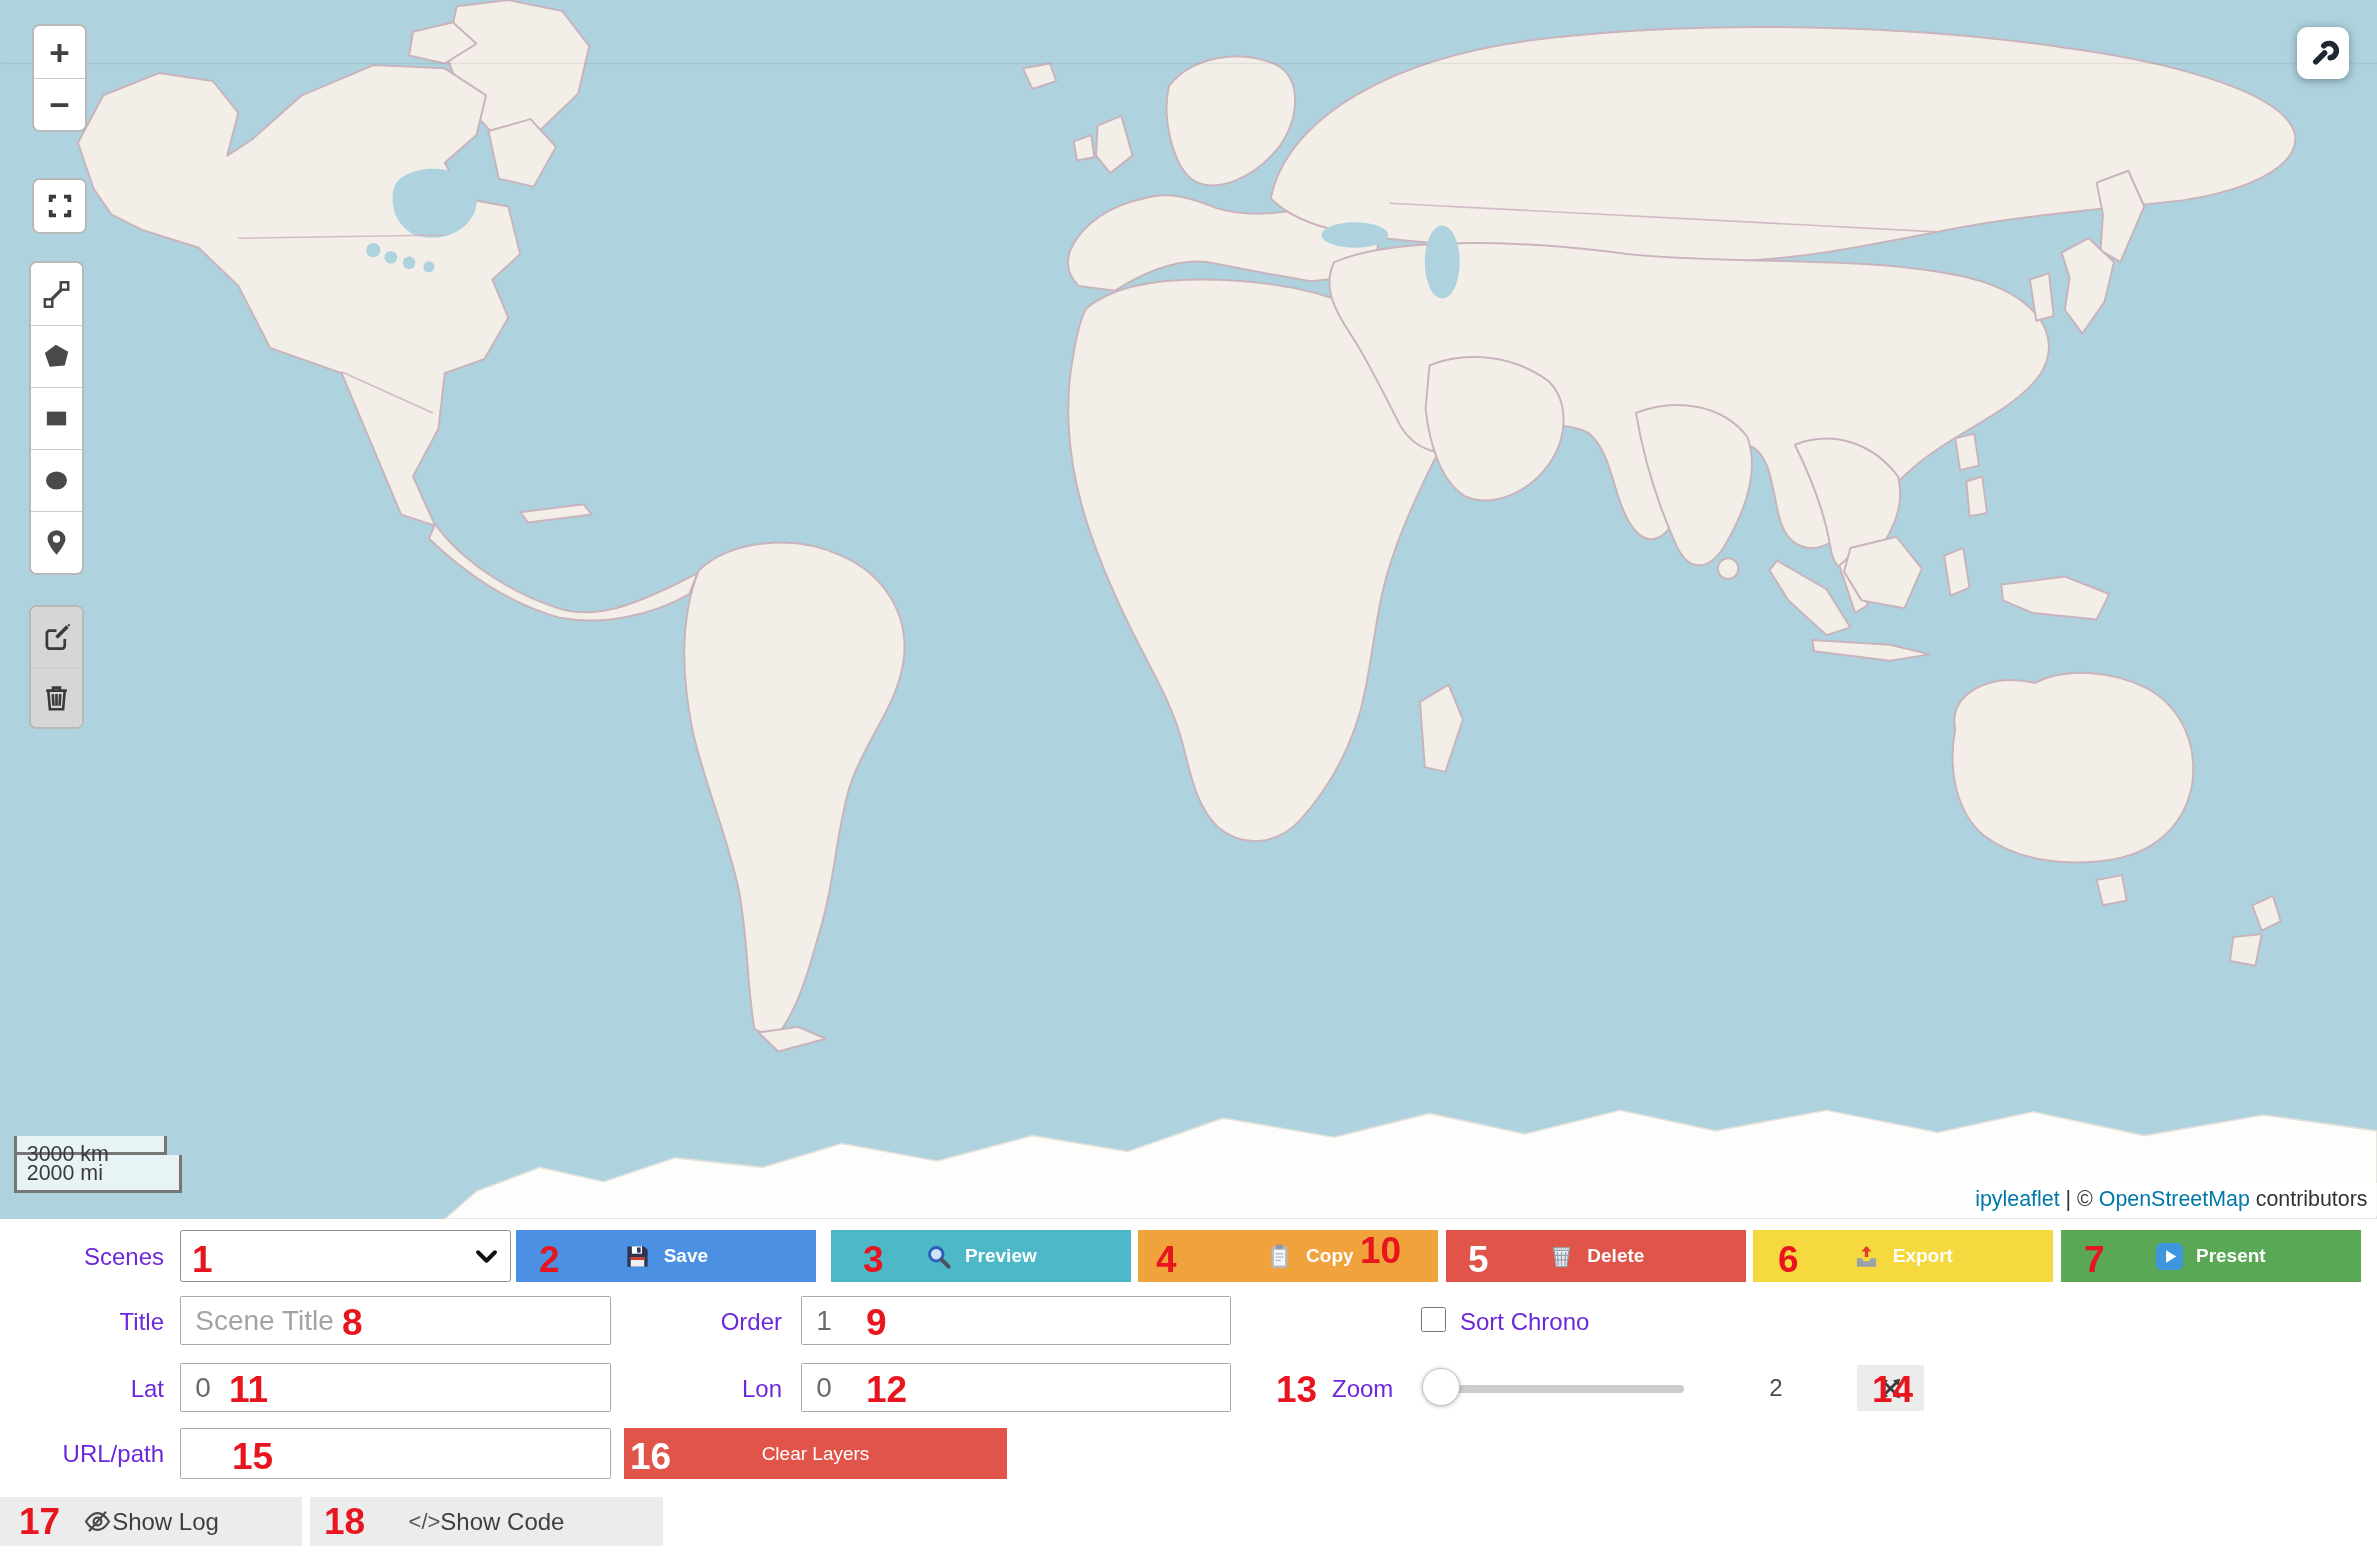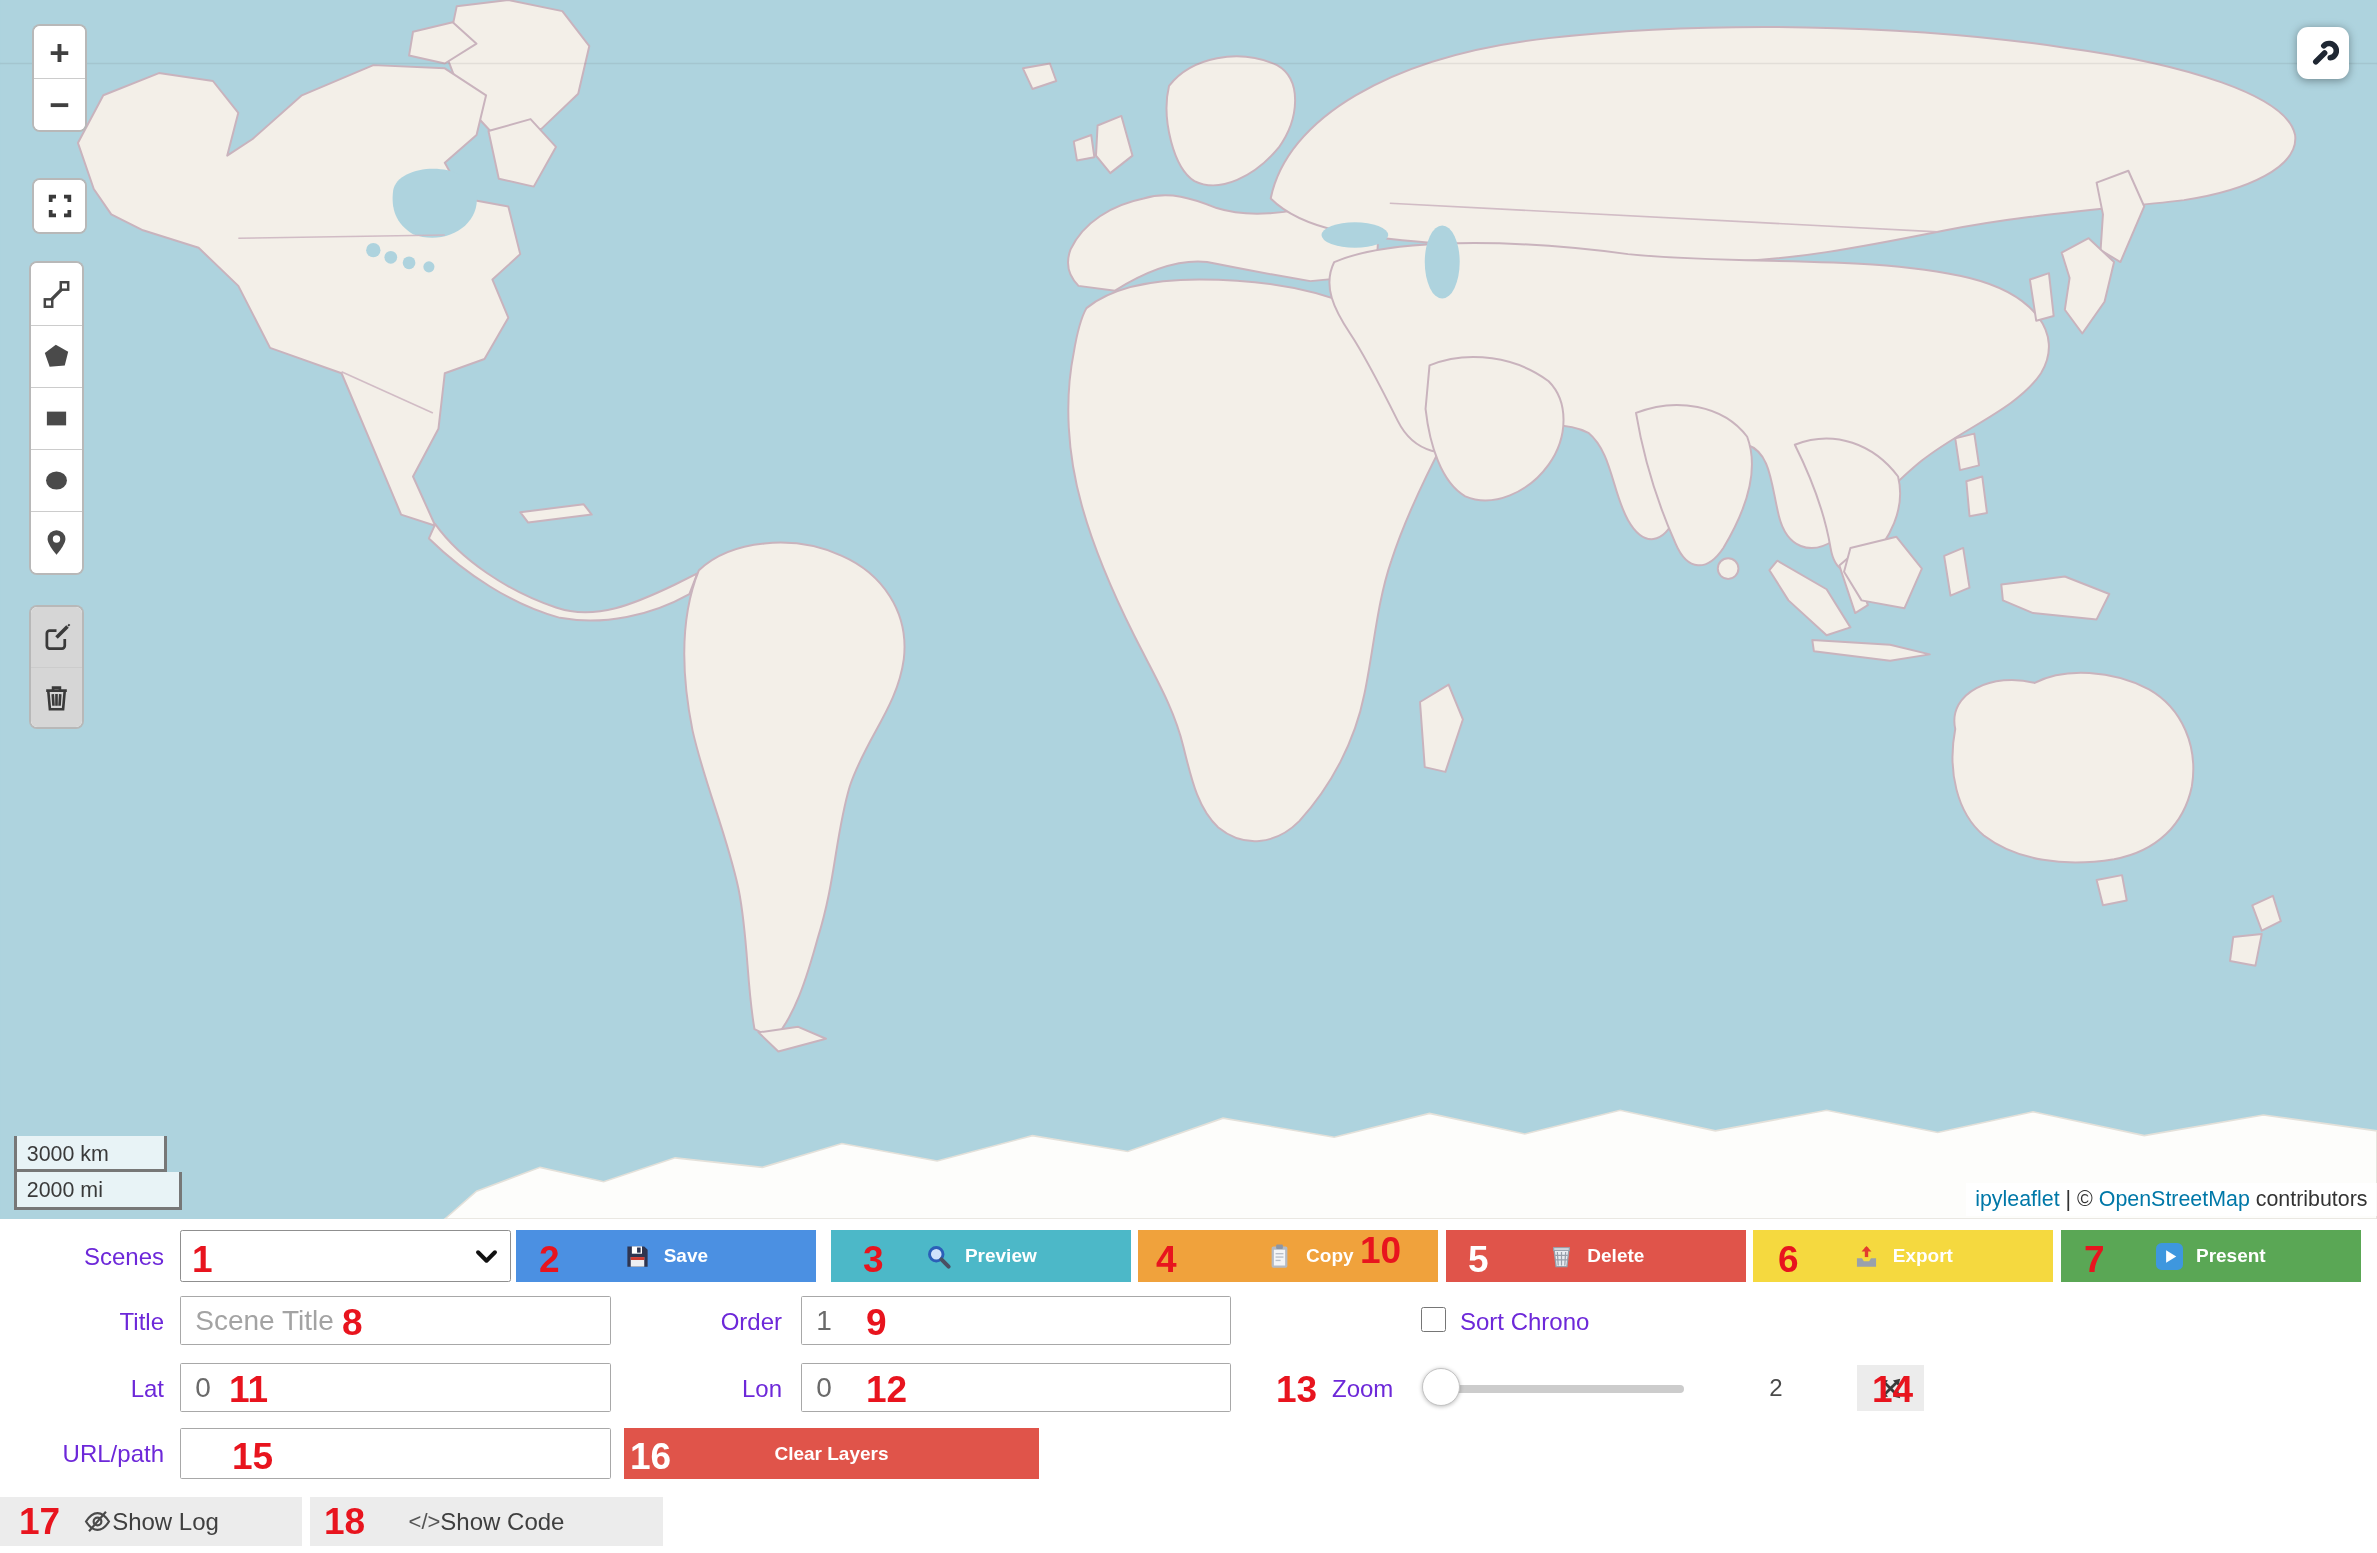--- a/index.html
+++ b/index.html
@@ -29,21 +29,21 @@
   #editctl   { left:29px;  top:605px; }
   #editctl .lf-btn { height:60px; }
   #wrenchctl { position:absolute; left:2297px; top:27px; width:52px; height:52px;
                background:#fff; border-radius:11px; box-shadow:0 1.6px 8px rgba(0,0,0,.35);
                display:flex; align-items:center; justify-content:center; }
 
   
   #scalectl { position:absolute; left:14.3px; top:1136px; font-size:21.4px; color:#3a3a3a; }
   .scale-line { background:rgba(255,255,255,.72); padding:1.6px 9.5px 3.2px 9.5px;
                 border:3.2px solid #777; white-space:nowrap; }
-  #scale-km { width:153px; border-top:none; height:36px; line-height:32px; }
+  #scale-km { width:153px; border-top:none; height:19px; line-height:32px; }
   #scale-mi { width:168px; border-top:none; height:38px; line-height:33px; }
 
   
   #attrib { position:absolute; right:0; top:1183px; height:33px; line-height:33px;
             background:rgba(255,255,255,.82); padding:0 9.5px; font-size:21.4px; color:#333;
             white-space:nowrap; }
   #attrib .link { color:#0078a8; text-decoration:none; }
 
   
   .lbl { position:absolute; font-size:24px; color:#6d28d9; text-align:right; line-height:51px; }
@@ -356,21 +356,21 @@
           <path d="M4 4 L10 5.4 L5.4 10 Z"></path>
           <path d="M20 4 L18.6 10 L14 5.4 Z"></path>
           <path d="M20 20 L14 18.6 L18.6 14 Z"></path>
           <path d="M4 20 L5.4 14 L10 18.6 Z"></path>
         </g>
     </svg>
   </button>
 
   <div class="lbl" style="left:0;top:1428px;width:164px;">URL/path</div>
   <input class="tin" style="left: 180px; top: 1428px; width: 431px; height: 51px;" value="">
-  <button class="pbtn" style="left:624px;top:1428px;width:415px;height:51px;background:#e0544a;font-weight:700;">
+  <button class="pbtn" style="left:624px;top:1428px;width:383px;height:51px;background:#e0544a;font-weight:400;">
     <span>Clear Layers</span>
   </button>
 
   <button class="graybtn" style="left:0;top:1497px;width:302px;">
     <svg width="29" height="29" viewBox="0 0 24 24" fill="none" stroke="#4a4a4a" stroke-width="1.8">
       <path d="M2.5 12 C5.5 7.2 9 5 12 5 C15 5 18.5 7.2 21.5 12 C18.5 16.8 15 19 12 19 C9 19 5.5 16.8 2.5 12 Z"></path>
       <circle cx="12" cy="12" r="3.2"></circle>
       <line x1="5" y1="20" x2="19" y2="4"></line>
     </svg>
     <span>Show Log</span>

